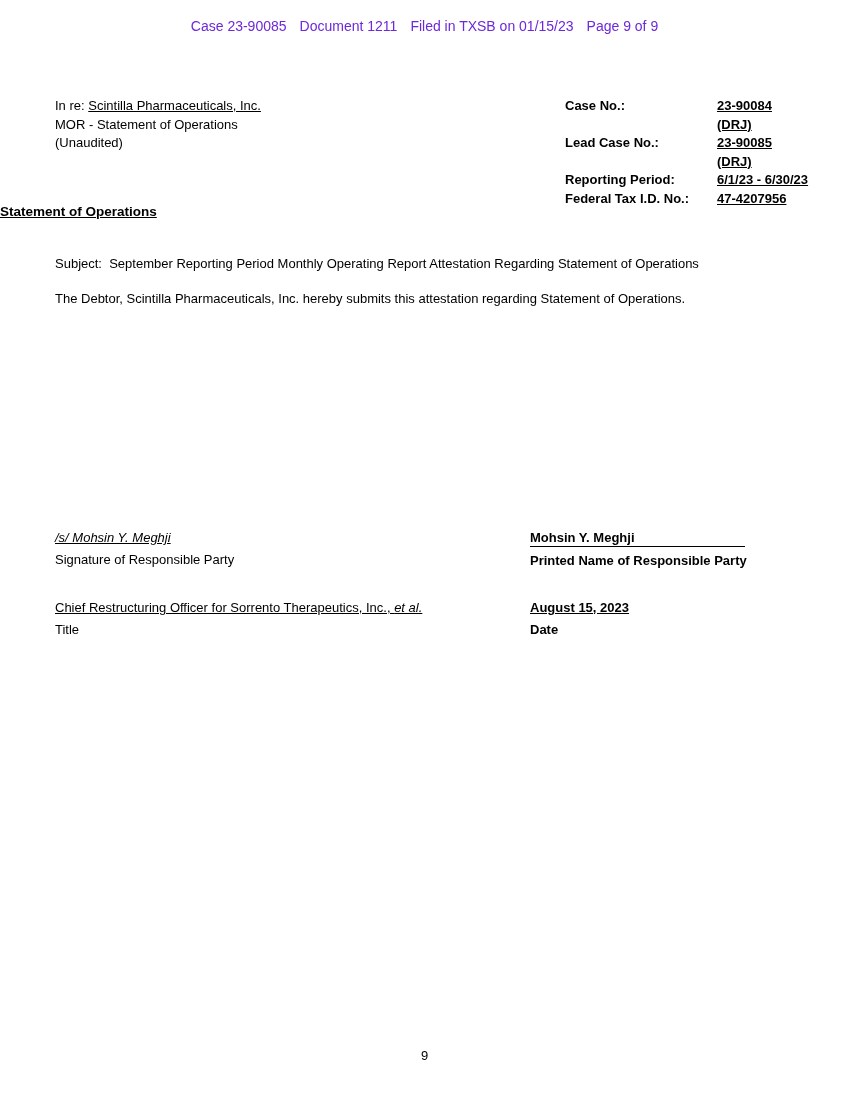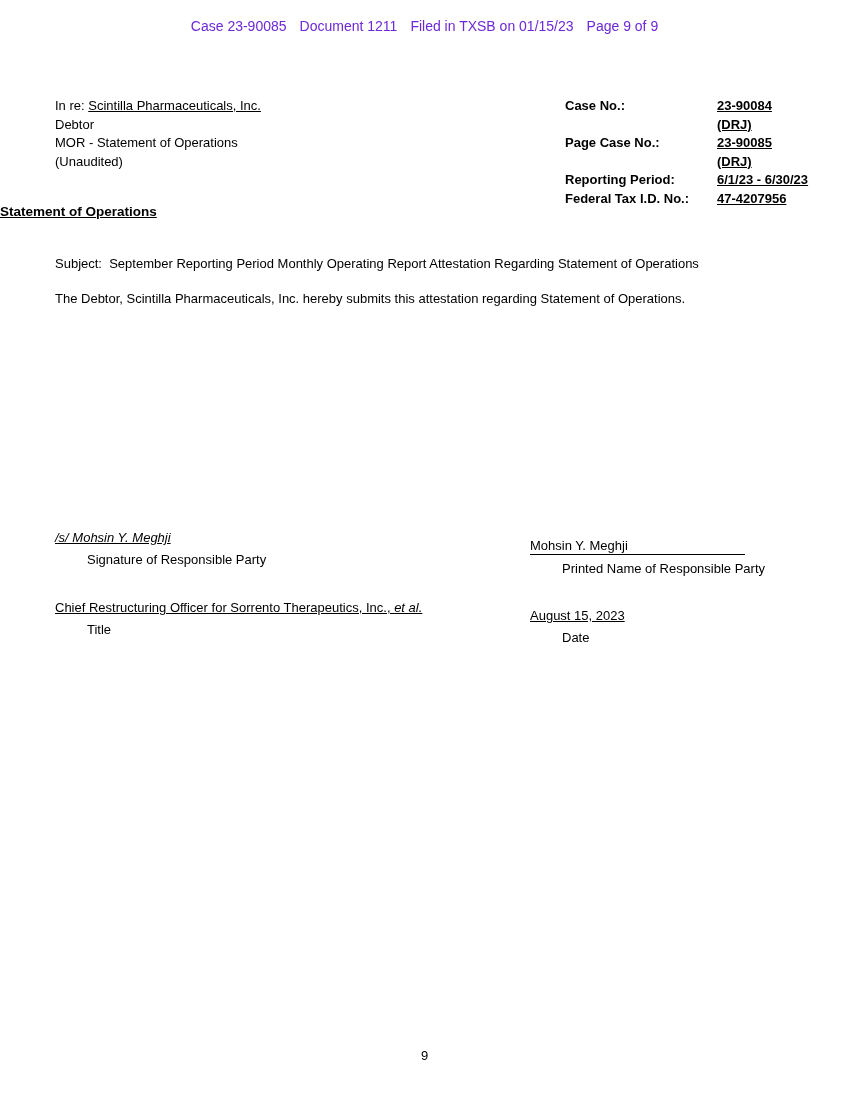--- a/index.html
+++ b/index.html
@@ -54,23 +54,23 @@
   }
   
   .subject  { position: absolute; top: 256px; left: 55px; white-space: pre-wrap; }
   .para1    { position: absolute; top: 291px; left: 55px; }
   .para2    { position: absolute; top: 325px; left: 55px; width: 715px; line-height: 18px; }
   
   .sig-row { position: absolute; left: 55px; right: 40px; }
   .sig-row-1 { top: 529px; }
   .sig-row-2 { top: 599px; }
   .sig-cell-left  { position: absolute; left: 0; top: 0; }
-  .sig-cell-right { position: absolute; left: 475px;  top: 8px; }
+  .sig-cell-right { position: absolute; left: 475px;  top: 0; font-weight: bold; }
   .sig-value { line-height: 17px; margin-bottom: 5px; }
-  .sig-label { line-height: 17px; margin-left: 32px; }
+  .sig-label { line-height: 17px; }
   .italic { font-style: italic; }
   .underline-box {
     display: inline-block;
     width: 215px;
     border-bottom: 1px solid #000;
     padding-bottom: 1px;
     line-height: 15px;
   }
   
   .page-num {
@@ -90,29 +90,28 @@
     <span>Case 23-90085</span>
     <span>Document 1211</span>
     <span>Filed in TXSB on 01/15/23</span>
     <span>Page 9 of 9</span>
   </div>
 
   <div class="info-row">
 
     <div class="debtor-block">
       <div><span class="b">In re: </span><span class="b u">Scintilla Pharmaceuticals, Inc.</span></div>
-      <div class="b">Debtor</div>
       <div class="b">MOR - Statement of Operations</div>
       <div>(Unaudited)</div>
     </div>
 
     <div class="case-block">
       <div class="lbl">Case No.:</div>
       <div class="val">23-90084 (DRJ)</div>
-      <div class="lbl">Page Case No.:</div>
+      <div class="lbl">Lead Case No.:</div>
       <div class="val">23-90085 (DRJ)</div>
       <div class="lbl">Reporting Period:</div>
       <div class="val">6/1/23 - 6/30/23</div>
       <div class="lbl">Federal Tax I.D. No.:</div>
       <div class="val">47-4207956</div>
     </div>
   </div>
 
   <div class="doc-title">Statement of Operations</div>
 

